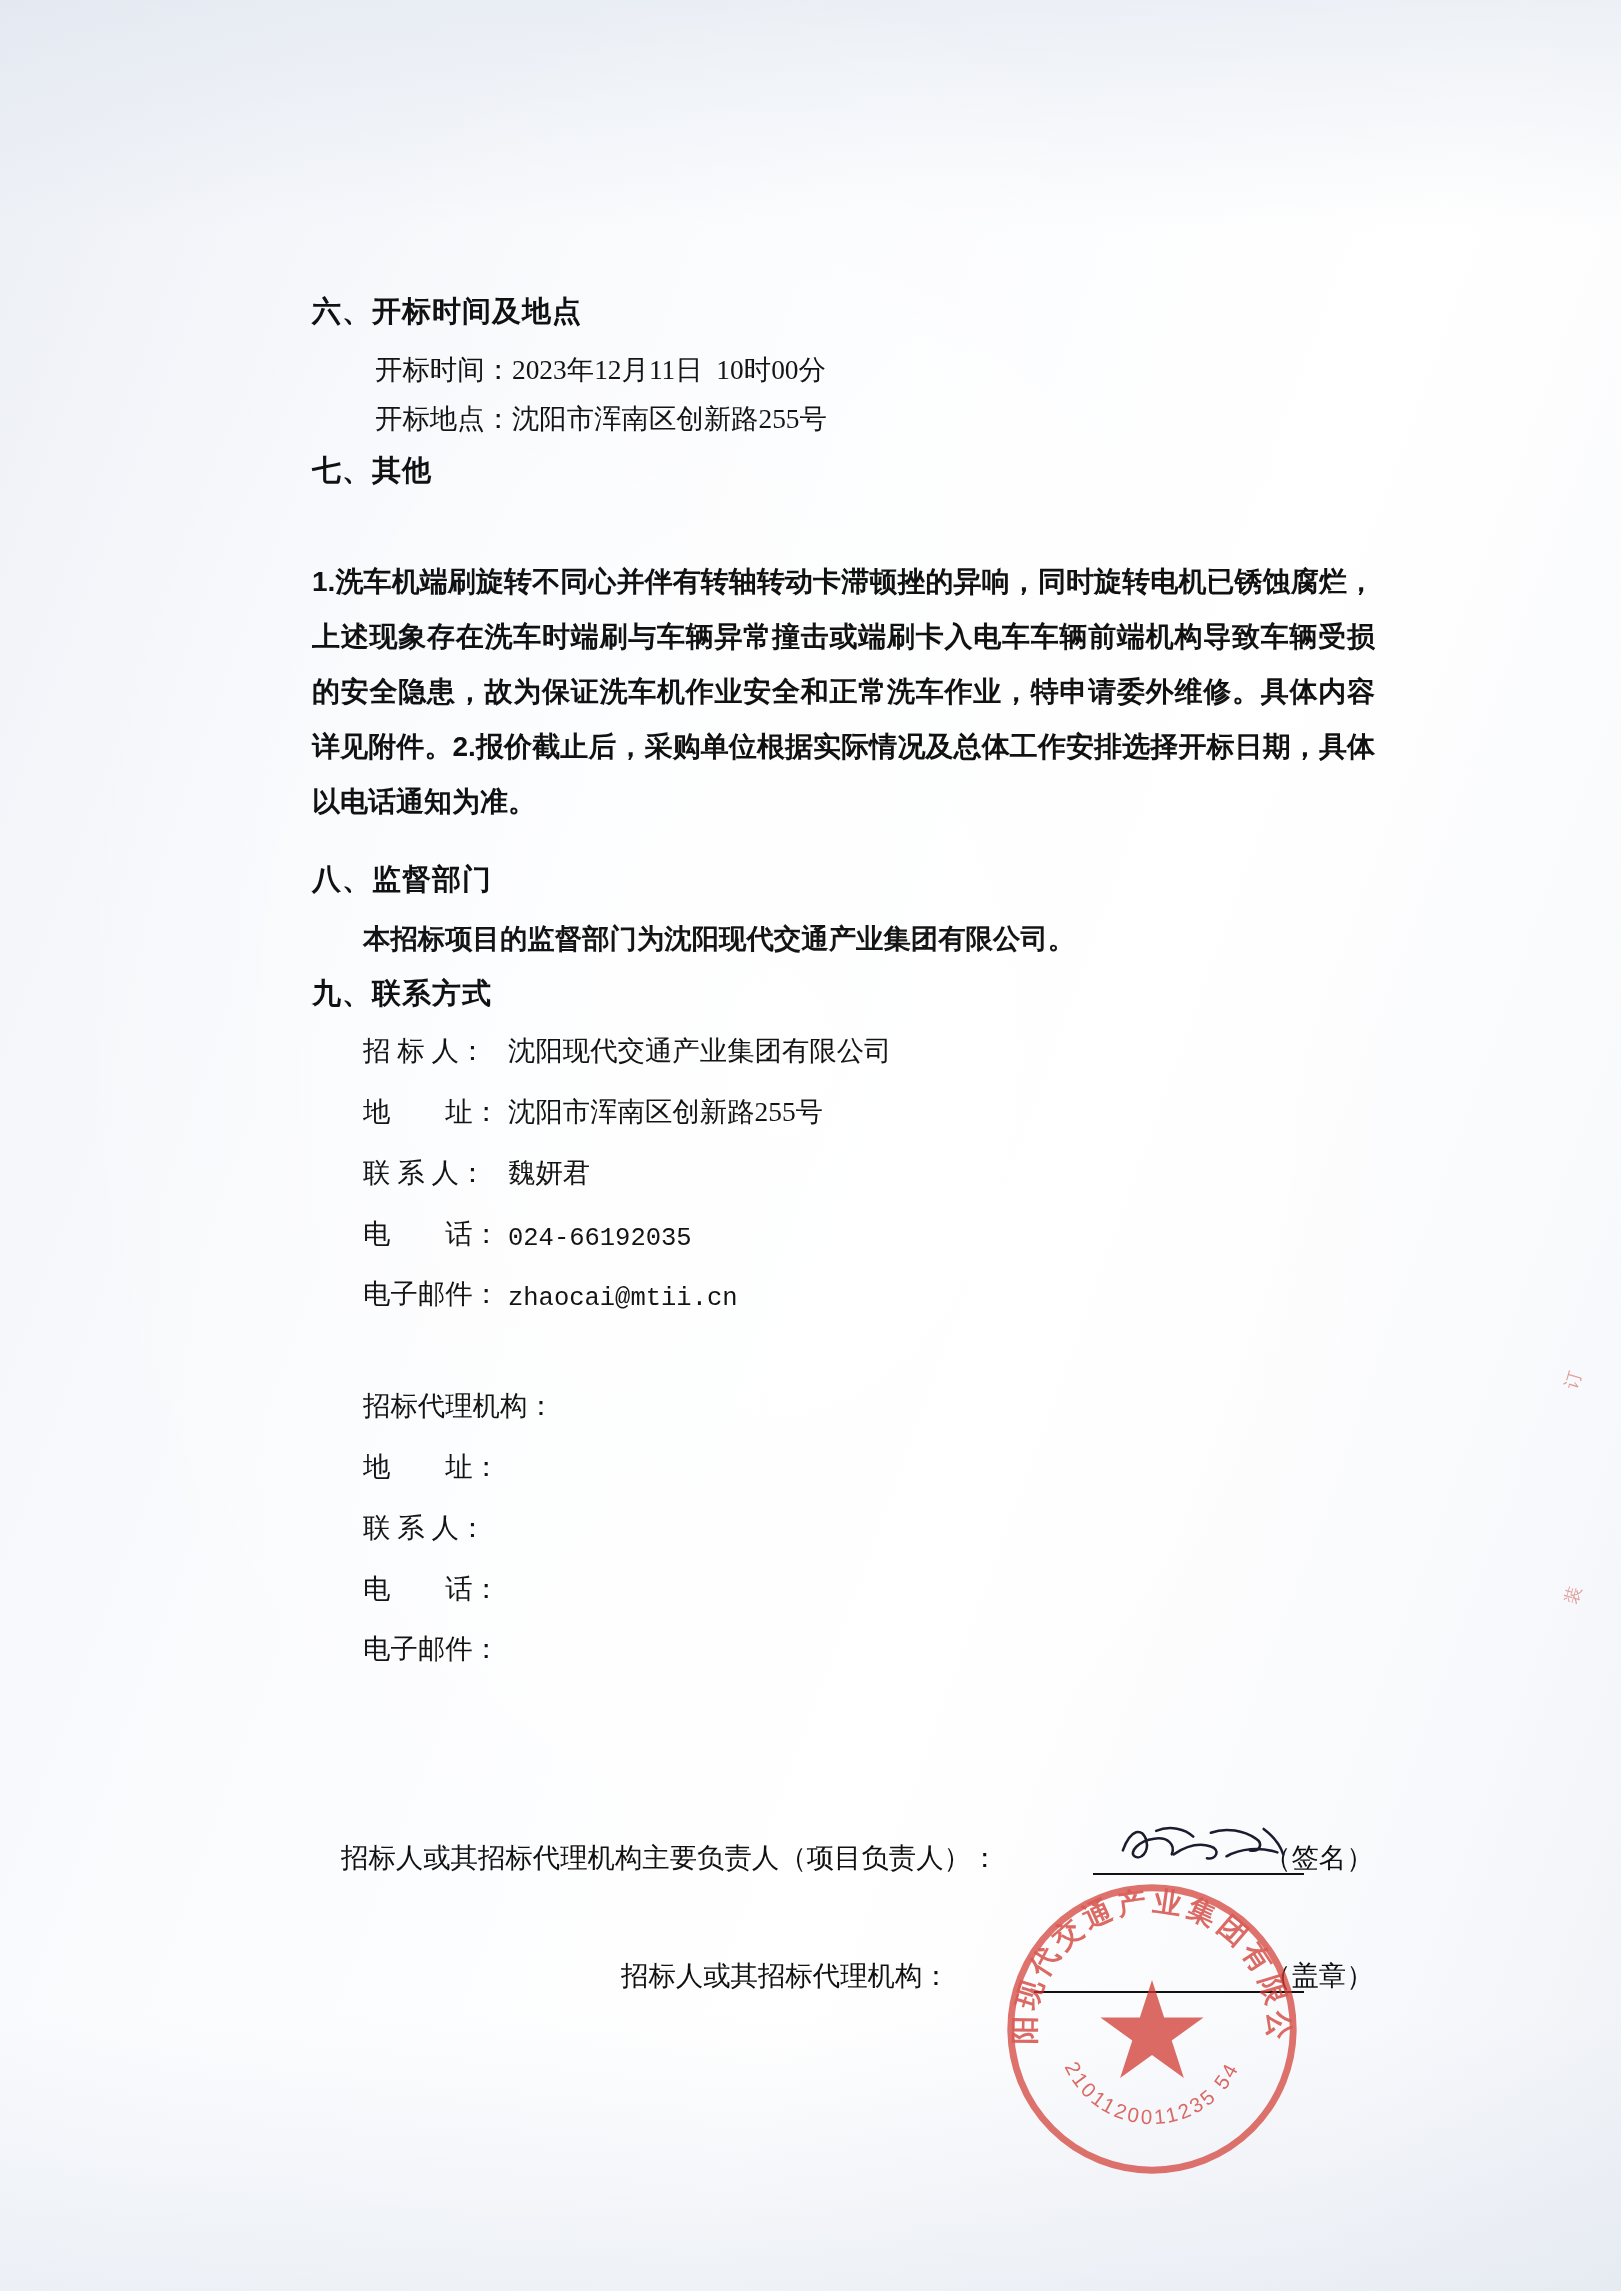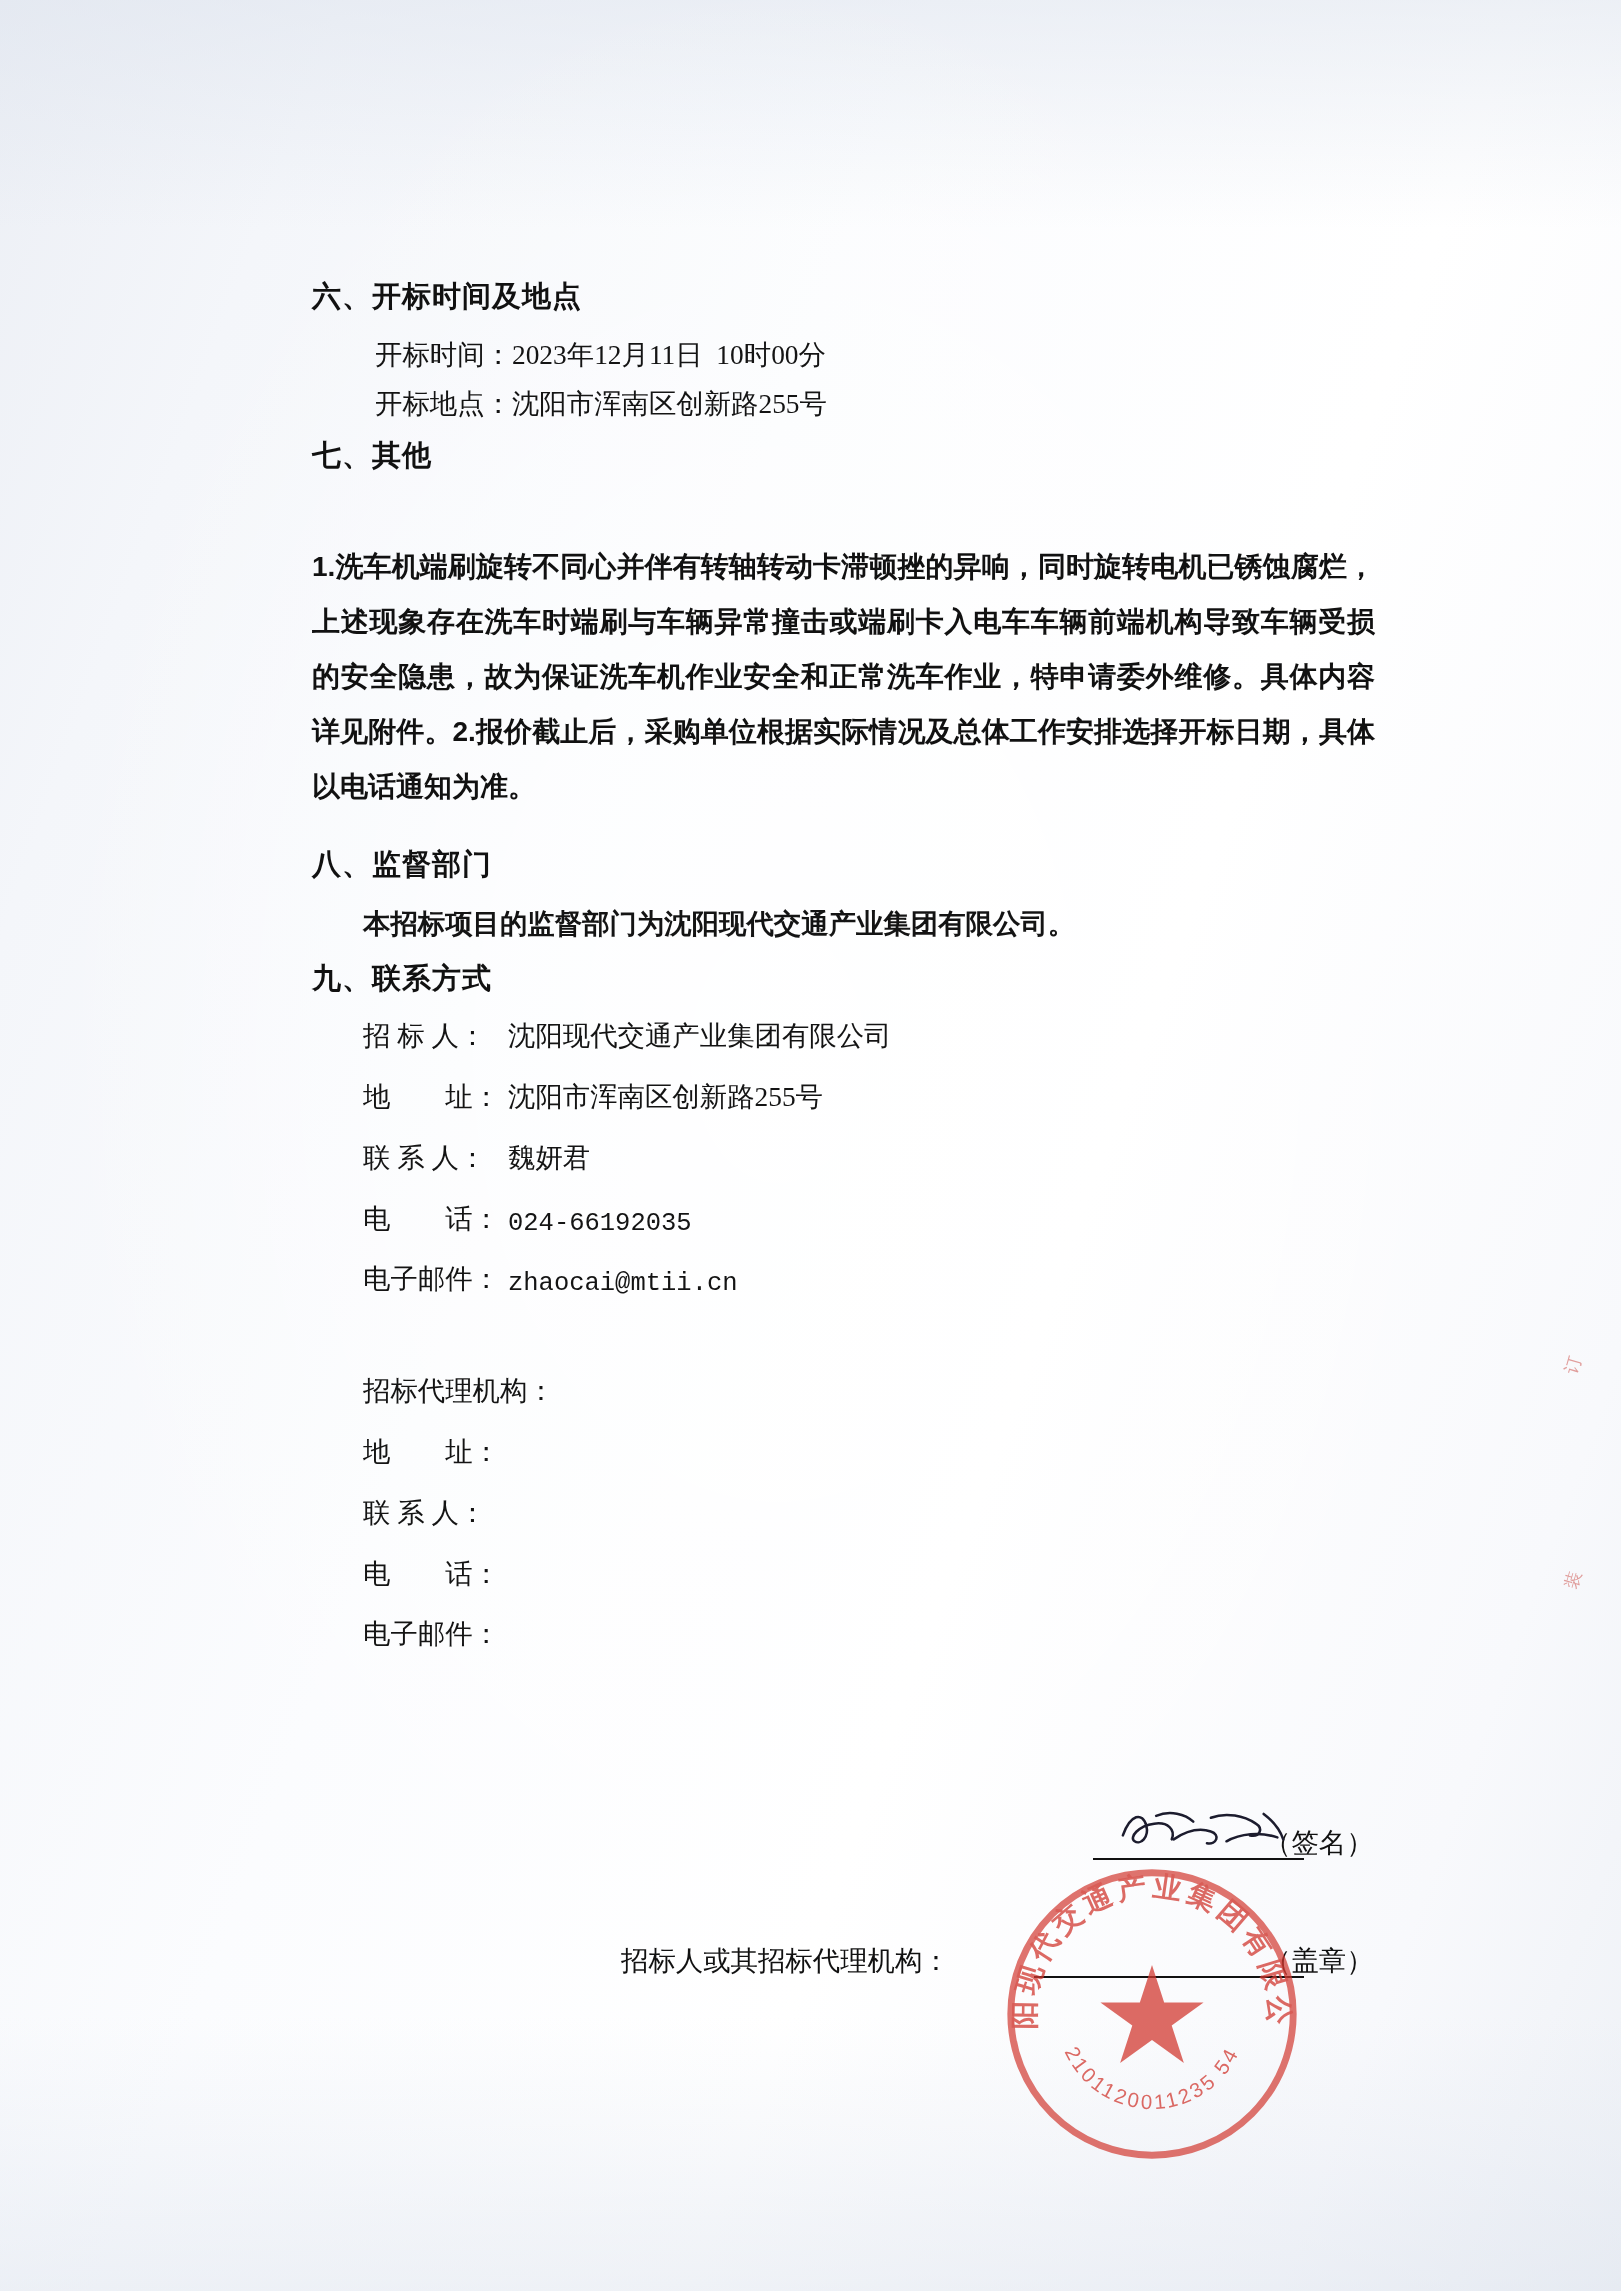--- a/index.html
+++ b/index.html
@@ -29,21 +29,21 @@
     inset: 0;
     background:
       radial-gradient(ellipse at 48% 46%, rgba(255,255,255,0.85) 0%, rgba(255,255,255,0.0) 62%),
       linear-gradient(180deg, rgba(222,228,238,0.55) 0%, rgba(255,255,255,0) 10%, rgba(255,255,255,0) 88%, rgba(222,228,238,0.5) 100%);
     pointer-events: none;
   }
 
   .content {
     position: absolute;
     left: 0;
-    top: 0;
+    top: 15px;
     width: 1621px;
     height: 1660px;
   }
 
   
   .h-sec {
     position: absolute;
     font-family: "Liberation Sans", "DejaVu Sans", sans-serif;
     font-weight: bold;
     font-size: 29px;
@@ -158,20 +158,21 @@
   <div class="line" style="left:363px; top:1372px;">招标代理机构：</div>
 
   <div class="line" style="left:363px; top:1433px;">地　　址：</div>
 
   <div class="line" style="left:363px; top:1494px;">联 系 人：</div>
 
   <div class="line" style="left:363px; top:1555px;">电　　话：</div>
 
   <div class="line" style="left:363px; top:1615px;">电子邮件：</div>
 
+  <div class="sig-line" style="left:341px; top:1825px;">招标人或其招标代理机构主要负责人（项目负责人）：</div>
 
   <div class="rule" style="left:1093px; top:1858px; width:211px;"></div>
 
   <div class="sig-line" style="left:1264px; top:1825px;">（签名）</div>
 
   <svg class="signature" viewBox="0 0 180 60">
     <g fill="none" stroke="#1c1c2e" stroke-width="2.6" stroke-linecap="round">
       <path d="M6,34 C14,12 26,10 30,24 C33,36 24,44 18,40 C12,36 22,24 38,22 C52,20 60,28 56,38"></path>
       <path d="M40,14 C54,8 70,12 78,20"></path>
       <path d="M58,38 C70,30 84,26 96,30 C106,33 102,44 92,42"></path>

